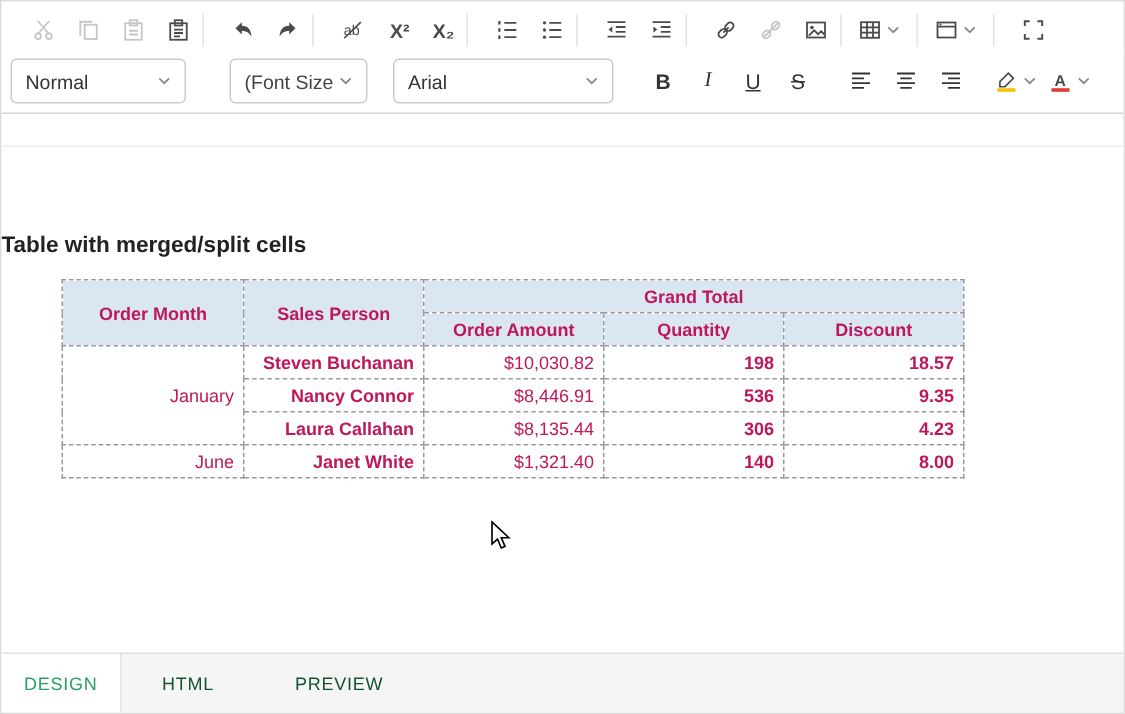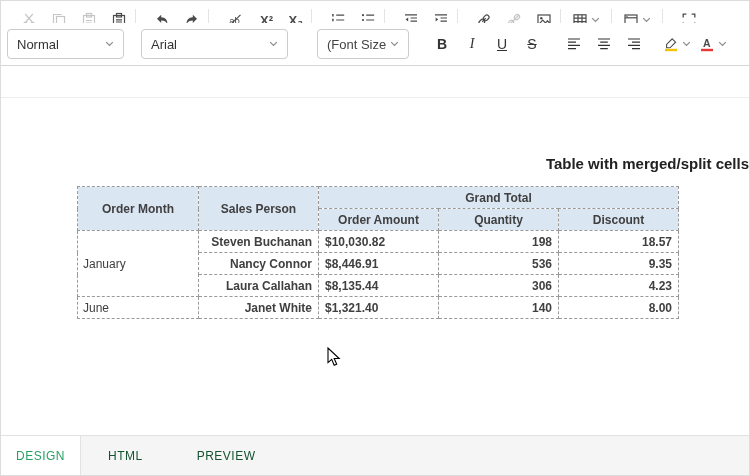--- a/index.html
+++ b/index.html
@@ -3,21 +3,21 @@
 <meta charset="utf-8">
 <title>HTML Editor</title>
 <style>
   * { margin:0; padding:0; box-sizing:border-box; }
   html,body { width:750px; height:476px; }
   body { font-family:"Liberation Sans","DejaVu Sans",sans-serif; background:#fff; }
   .editor { position:relative; width:750px; height:476px; background:#fff; border:1px solid #dcdcdc; overflow:hidden; }
 
   
   .tb1 { position:absolute; top:0; left:0; right:0; height:38px; display:flex; align-items:center; padding:0 8px; background:#fff; }
-  .tb2 { position:absolute; top:22px; left:0; right:0; height:43px; display:flex; align-items:center; padding:0 6px; background:#fff; border-bottom:1px solid #d6d6d6; }
+  .tb2 { position:absolute; top:32px; left:0; right:0; height:43px; display:flex; align-items:center; padding:0 6px; background:#fff; border-bottom:1px solid #d6d6d6; }
   .ruler { position:absolute; top:81px; left:0; right:0; height:16px; background:#fff; border-bottom:1px solid #ededed; }
 
   .tbtn { border:0; background:none; width:26px; height:26px; display:flex; align-items:center; justify-content:flex-end;
           color:var(--toolbar-icon,#4b4b4b); cursor:pointer; margin:0 2px; padding:0; border-radius:3px; }
   .tbtn.wide { width:auto; padding:0 3px; }
   .tbtn.disabled { color:var(--toolbar-icon-disabled,#c6c6c6); }
   .tbtn svg { display:block; }
   .sep { width:1px; height:22px; background:#e4e4e4; margin:0 6px; }
   .txt-ic { font-size:13px; font-weight:bold; line-height:1; }
   .chev { color:#8a8a8a; margin-left:3px; }
@@ -35,27 +35,27 @@
   .fbtn-b { font-weight:bold; }
   .fbtn-i { font-style:italic; font-family:"Liberation Serif",serif; }
   .fbtn-u { text-decoration:underline; }
   .fbtn-s { text-decoration:line-through; }
   .grp-align { margin-left:12px; display:flex; color:#4b4b4b; }
   .grp-color { margin-left:10px; display:flex; align-items:center; color:#4b4b4b; }
   .cbtn { border:0; background:none; display:flex; align-items:center; height:30px; padding:0 4px; cursor:pointer; color:#4b4b4b; }
 
   
   .content { position:absolute; top:97px; left:0; right:0; bottom:40px; background:#fff; }
-  .doc-title { margin-top:57px; text-align:right; font-size:15px; font-weight:bold; color:#222; }
-  .doc-table { border-collapse:collapse; table-layout:fixed; margin:14px 0 0 76px; width:601px; font-size:12px; color:#404040; }
+  .doc-title { margin-top:57px; text-align:left; font-size:15px; font-weight:bold; color:#222; }
+  .doc-table { border-collapse:collapse; table-layout:fixed; margin:14px 0 0 40px; width:601px; font-size:12px; color:#be185d; }
   .doc-table th, .doc-table td { border:1px dashed var(--table-border,#999); height:22px; padding:0 6px; overflow:hidden; white-space:nowrap; }
   .doc-table th { background:var(--table-header-bg,#dbe6f3); font-weight:bold; text-align:center; }
   .doc-table td.person, .doc-table td.qty, .doc-table td.disc { text-align:right;font-weight:bold; }
-  .doc-table td.amount { text-align:left;font-weight:bold; }
-  .doc-table td.month { text-align:left; padding-left:5px; }
+  .doc-table td.amount { text-align:right; }
+  .doc-table td.month { text-align:right; padding-left:5px; }
 
   
   .tabs { position:absolute; left:0; right:0; bottom:0; height:40px; background:#f5f5f5; border-top:1px solid #e2e2e2; display:flex; align-items:stretch; }
   .tab { display:flex; align-items:center; padding:0 27px; font-size:12px; letter-spacing:.5px; color:#14532d; cursor:pointer; }
   .tab.active { background:#fff; color:var(--tab-active,#27a163); border-right:1px solid #e2e2e2; padding:0 15px; }
 
   .cursor { position:absolute; left:326px; top:346px; pointer-events:none; }
 </style>
 </head>
 <body>
@@ -216,29 +216,29 @@
 
   <div class="tb2">
 
     <div class="combo" id="combo-style">
       <span class="combo-txt">Normal</span>
       <svg class="chev" width="9" height="6" viewBox="0 0 9 6" fill="none" stroke="currentColor" stroke-width="1.2">
           <path d="M1.2 1.2 L4.5 4.5 L7.8 1.2"></path>
         </svg>
     </div>
 
+    <div class="combo" id="combo-size">
+      <span class="combo-txt">(Font Size</span>
+      <svg class="chev" width="9" height="6" viewBox="0 0 9 6" fill="none" stroke="currentColor" stroke-width="1.2">
+          <path d="M1.2 1.2 L4.5 4.5 L7.8 1.2"></path>
+        </svg>
+    </div>
+
     <div class="combo" id="combo-font">
       <span class="combo-txt">Arial</span>
-      <svg class="chev" width="9" height="6" viewBox="0 0 9 6" fill="none" stroke="currentColor" stroke-width="1.2">
-          <path d="M1.2 1.2 L4.5 4.5 L7.8 1.2"></path>
-        </svg>
-    </div>
-
-    <div class="combo" id="combo-size">
-      <span class="combo-txt">(Font Size</span>
       <svg class="chev" width="9" height="6" viewBox="0 0 9 6" fill="none" stroke="currentColor" stroke-width="1.2">
           <path d="M1.2 1.2 L4.5 4.5 L7.8 1.2"></path>
         </svg>
     </div>
 
     <div class="grp-format">
       <button class="fbtn fbtn-b">B</button>
       <button class="fbtn fbtn-i">I</button>
       <button class="fbtn fbtn-u">U</button>
       <button class="fbtn fbtn-s">S</button>

